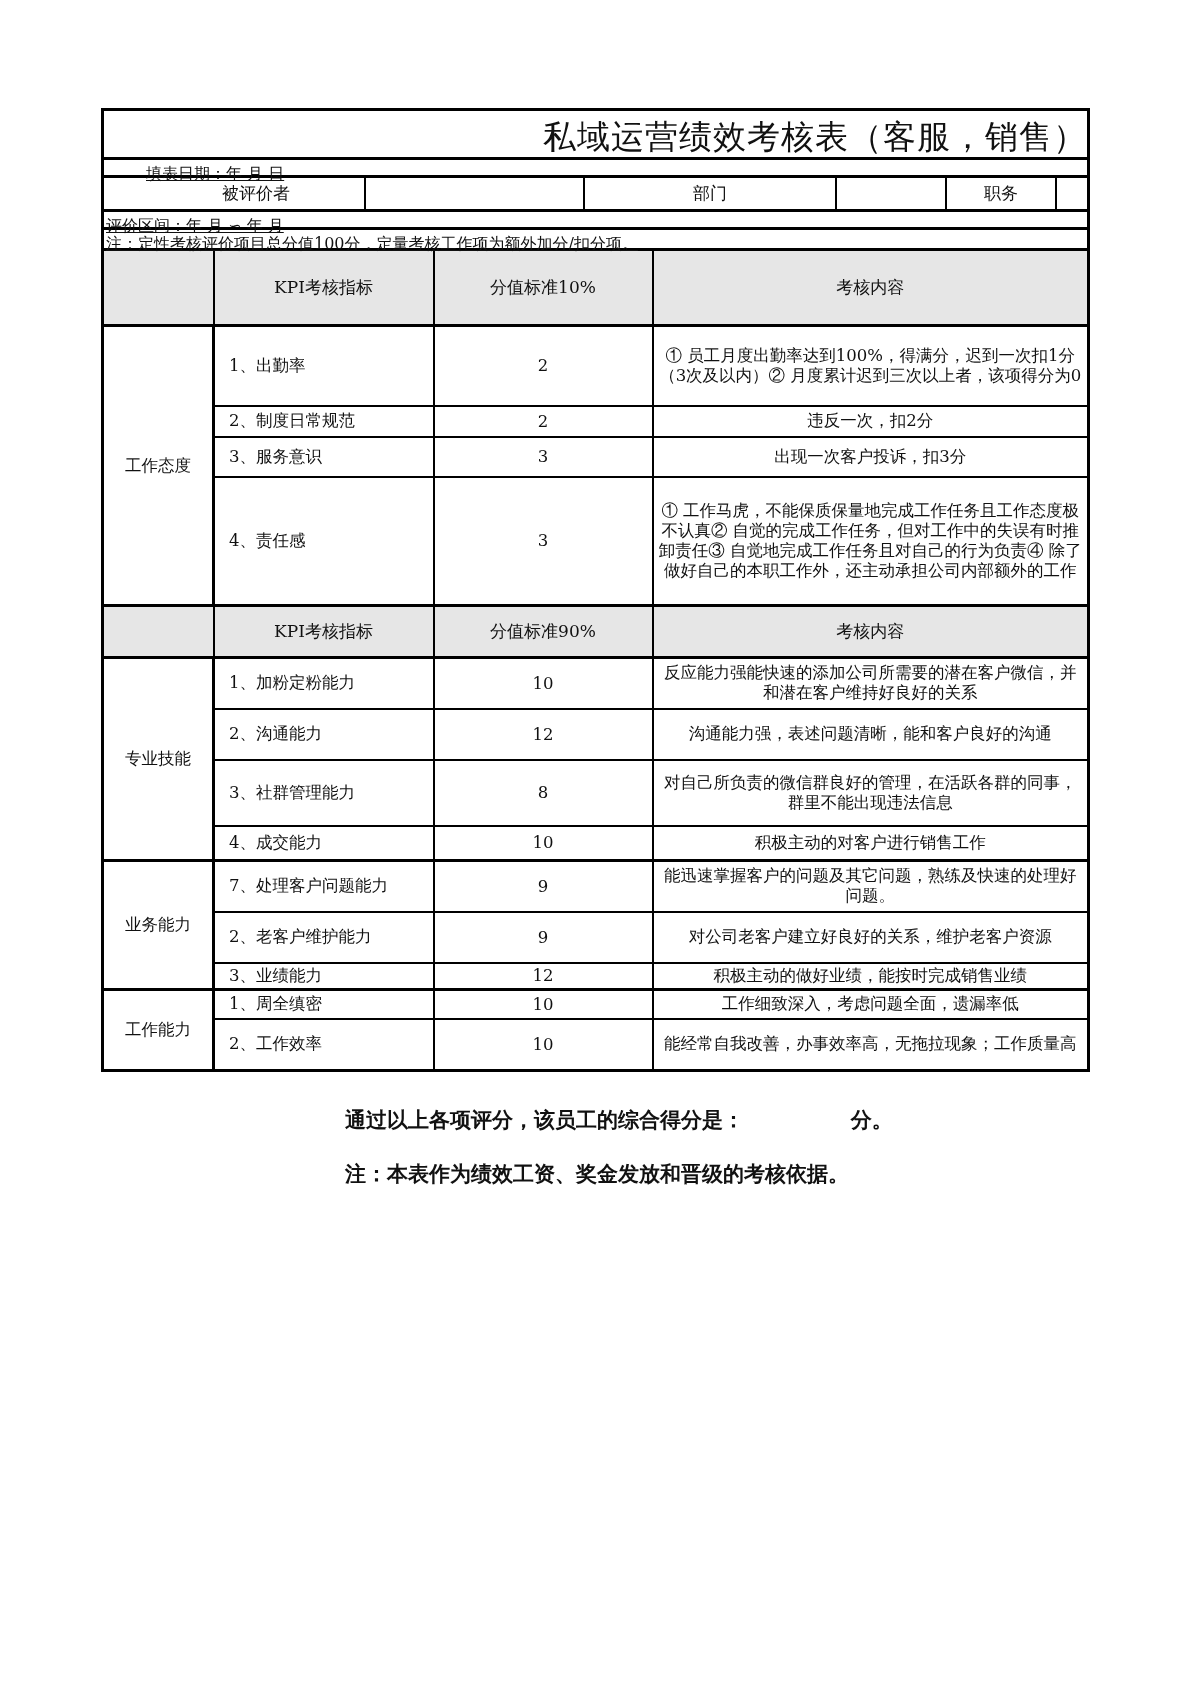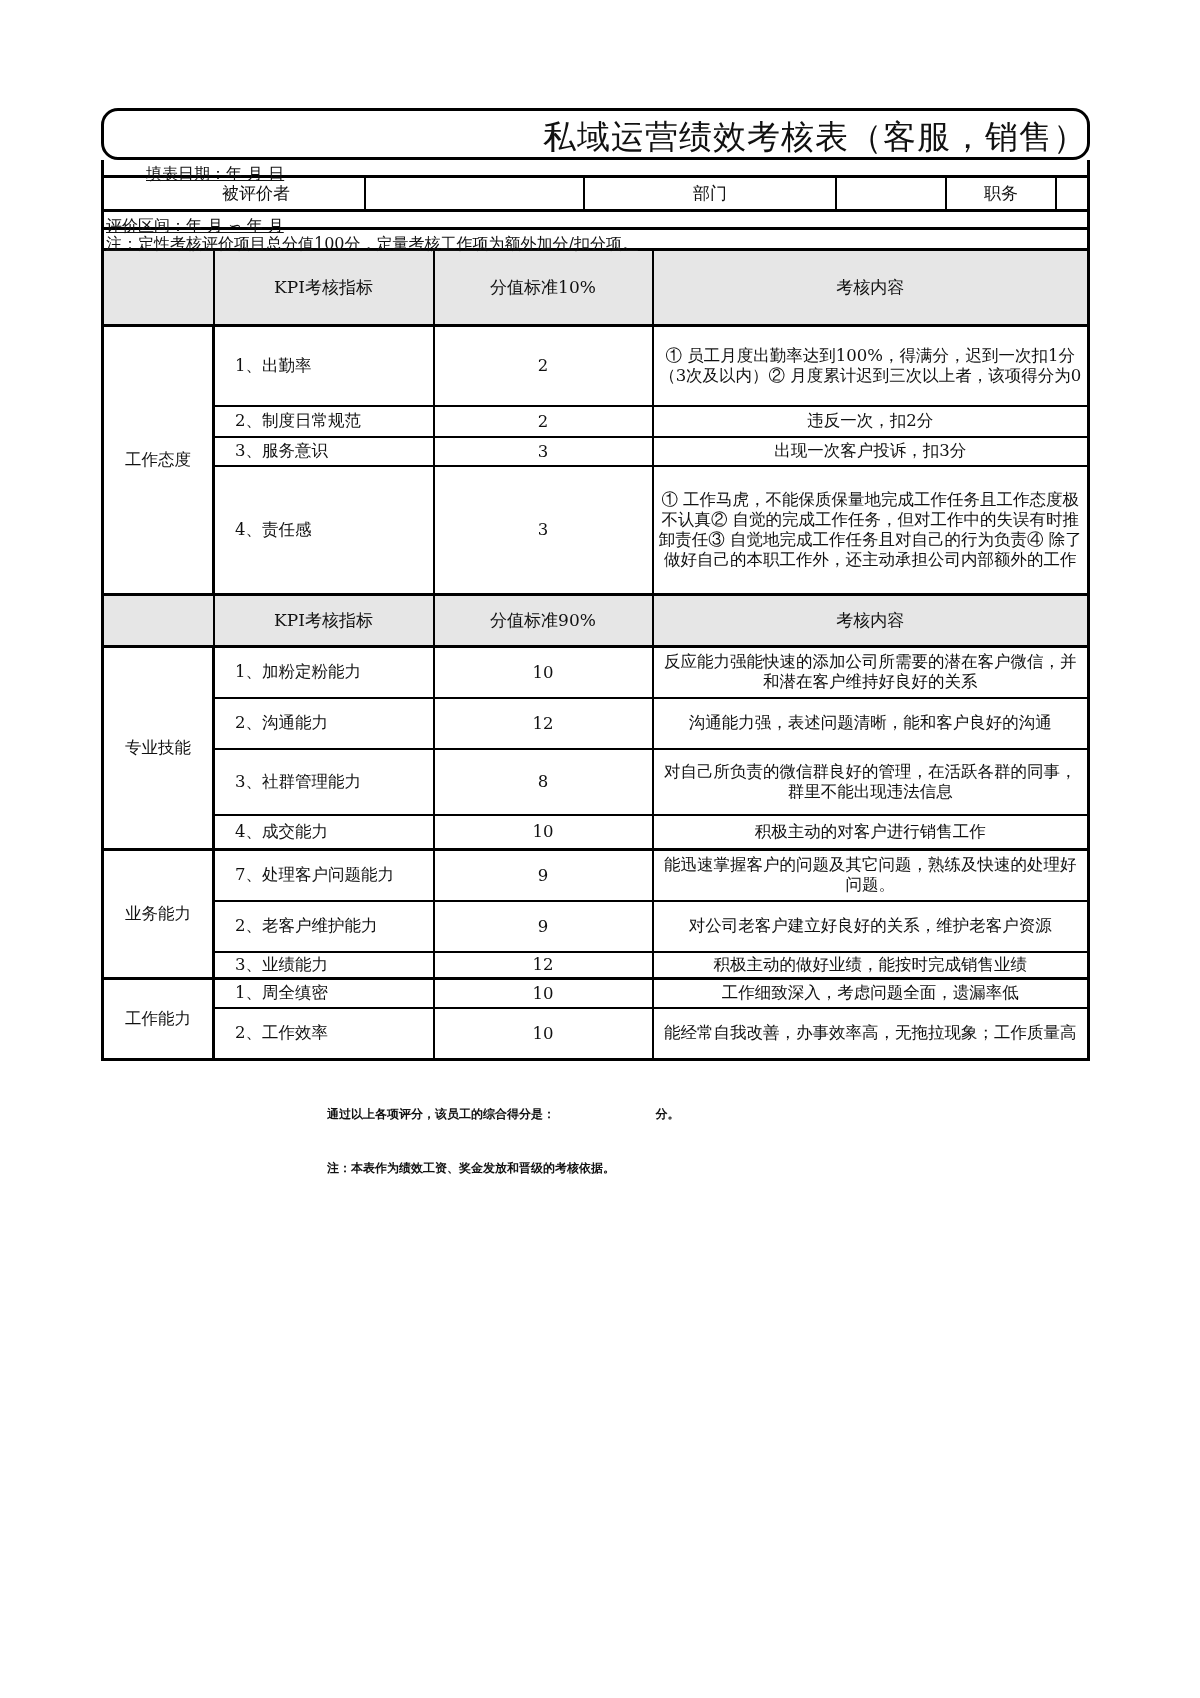--- a/index.html
+++ b/index.html
@@ -2,39 +2,39 @@
 <html><head>
 <meta charset="utf-8">
 <style>
   html, body { margin: 0; padding: 0; background: #ffffff; }
   body {
     width: 1200px; height: 1698px; position: relative; overflow: hidden;
     font-family: "DejaVu Serif", "Liberation Serif", serif; color: #111;
   }
   .sheet { position: absolute; left: 101px; top: 108px; width: 989px; }
   .row { box-sizing: border-box; border-left: 3px solid #000; border-right: 3px solid #000; border-bottom: 3px solid #000; position: relative; }
-  .title-row { border-top: 3px solid #000; height: 52px; border-radius: 17px; }
+  .title-row { border-top: 3px solid #000; height: 52px; }
   .title-text {
     position: absolute; right: 0; top: 4px; font-size: 33px; letter-spacing: 1px; white-space: nowrap;
   }
   .line-row { height: 18px; font-size: 16px; line-height: 28px; padding-left: 2px; }
   .line-row span.u { text-decoration: underline; }
   .info-row { height: 34px; display: flex; padding-left: 44px; }
   .info-row > div { box-sizing: border-box; border-right: 2px solid #000; font-size: 17px; line-height: 31px; text-align: center; }
   .info-row > div:last-child { border-right: none; }
   table.kpi { border-collapse: collapse; width: 989px; table-layout: fixed; }
-  table.kpi td { border: 2px solid #000; font-size: 16.5px; padding: 0 20px; vertical-align: middle; }
+  table.kpi td { border: 2px solid #000; font-size: 16.5px; padding: 0 14px; vertical-align: middle; }
   table.kpi { border: 3px solid #000; border-top: none; }
   table.kpi tr.head td { background: #e6e6e6; text-align: center; font-size: 17px; border-top: 3px solid #000; border-bottom: 3px solid #000; }
   table.kpi td.cat { text-align: center; }
   table.kpi td.score { text-align: center; }
   table.kpi td.content { text-align: center; line-height: 20px; padding: 2px 4px; }
   table.kpi tr.grp-end td { border-bottom: 3px solid #000; }
   table.kpi td.cat { border-bottom: 3px solid #000; border-right: 3px solid #000; }
-  .footer { position: absolute; left: 327px; font-size: 12px; font-weight: bold; font-family: "DejaVu Sans", "Liberation Sans", sans-serif; white-space: nowrap; }
+  .footer { position: absolute; left: 345px; font-size: 21px; font-weight: bold; font-family: "DejaVu Sans", "Liberation Sans", sans-serif; white-space: nowrap; }
 </style>
 </head>
 <body>
 
 <div class="sheet">
   <div class="row title-row">
     <div class="title-text">私域运营绩效考核表（客服，销售）</div>
   </div>
   <div class="row line-row">
     <span class="u" style="padding-left:40px">填表日期：年 月 日</span>
@@ -73,21 +73,21 @@
       <td class="cat" rowspan="4">工作态度</td>
       <td>1、出勤率</td>
       <td class="score">2</td>
       <td class="content">① 员工月度出勤率达到100%，得满分，迟到一次扣1分（3次及以内）② 月度累计迟到三次以上者，该项得分为0</td>
     </tr>
     <tr style="height:31px">
       <td>2、制度日常规范</td>
       <td class="score">2</td>
       <td class="content">违反一次，扣2分</td>
     </tr>
-    <tr style="height:29px">
+    <tr style="height:40px">
       <td>3、服务意识</td>
       <td class="score">3</td>
       <td class="content">出现一次客户投诉，扣3分</td>
     </tr>
     <tr style="height:129px" class="grp-end">
       <td>4、责任感</td>
       <td class="score">3</td>
       <td class="content">① 工作马虎，不能保质保量地完成工作任务且工作态度极不认真② 自觉的完成工作任务，但对工作中的失误有时推卸责任③ 自觉地完成工作任务且对自己的行为负责④ 除了做好自己的本职工作外，还主动承担公司内部额外的工作</td>
     </tr>
     <tr class="head" style="height:52px">

